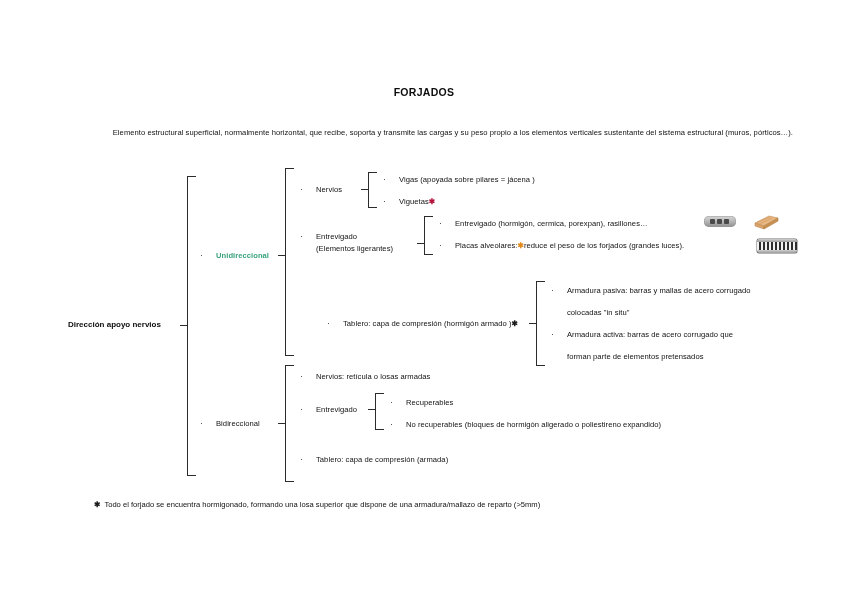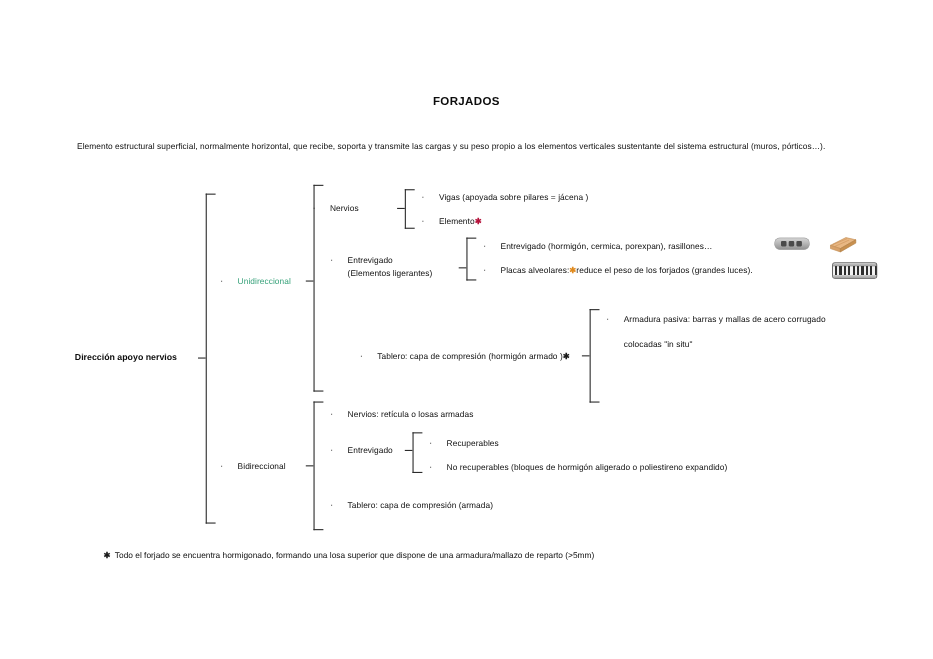--- a/index.html
+++ b/index.html
@@ -37,20 +37,21 @@
   .intro {
     position: absolute;
     left: 58px;
     top: 120px;
     width: 735px;
     font-size: 7.6px;
     line-height: 26px;
     color: #111111;
     text-indent: 12px;
     letter-spacing: 0.05px;
+    text-align: right;
   }
 
   
   .root-label {
     position: absolute;
     left: 68px;
     top: 320px;
     font-size: 8px;
     font-weight: bold;
     color: #0d0d0d;
@@ -83,21 +84,21 @@
   .node .bullet {
     display: inline-block;
     width: 16px;
     color: #3a3a3a;
     font-size: 9px;
     vertical-align: baseline;
   }
   .node .txt { display: inline-block; vertical-align: baseline; }
   .node .line2 { display: block; padding-left: 16px; margin-top: 13px; }
 
-  .green { color: #3aa37c; font-weight: normal; text-align: right; }
+  .green { color: #3aa37c; font-weight: bold; text-align: right; }
   .ast-red { color: #b5123b; font-weight: bold; }
   .ast-orange { color: #e08a1e; font-weight: bold; }
   .ast-dark { color: #1a1a1a; font-weight: bold; }
 
   
   .footnote {
     position: absolute;
     left: 62px;
     top: 500px;
     font-size: 7.6px;
@@ -165,31 +166,31 @@
   <div class="dash" style="left:180px; top:325px; width:7px;"></div>
 
   <div class="bracket" style="left:187px; top:176px; width:9px; height:300px;"></div>
 
   <div class="node" style="left:200px; top:250px;">
     <span class="bullet">·</span><span class="txt green">Unidireccional</span>
   </div>
   <div class="dash" style="left:278px; top:255px; width:7px;"></div>
   <div class="bracket" style="left:285px; top:168px; width:9px; height:188px;"></div>
 
-  <div class="node" style="left:284px; top:184px;">
+  <div class="node" style="left:300px; top:184px;">
     <span class="bullet">·</span><span class="txt">Nervios</span>
   </div>
   <div class="dash" style="left:361px; top:189px; width:7px;"></div>
   <div class="bracket" style="left:368px; top:172px; width:9px; height:36px;"></div>
 
   <div class="node" style="left:383px; top:174px;">
     <span class="bullet">·</span><span class="txt">Vigas (apoyada sobre pilares = jácena )</span>
   </div>
   <div class="node" style="left:383px; top:196px;">
-    <span class="bullet">·</span><span class="txt">Elemento</span><span class="ast-red">✱</span>
+    <span class="bullet">·</span><span class="txt">Viguetas</span><span class="ast-red">✱</span>
   </div>
 
   <div class="node" style="left:300px; top:231px;">
     <span class="bullet">·</span><span class="txt">Entrevigado</span>
     <span class="line2" style="margin-top:3px;">(Elementos ligerantes)</span>
   </div>
   <div class="dash" style="left:417px; top:243px; width:7px;"></div>
   <div class="bracket" style="left:424px; top:216px; width:9px; height:39px;"></div>
 
   <div class="node" style="left:439px; top:218px;">
@@ -226,20 +227,24 @@
     <span class="bullet">·</span><span class="txt">Tablero: capa de compresión (hormigón armado )</span><span class="ast-dark">✱</span>
   </div>
   <div class="dash" style="left:529px; top:323px; width:7px;"></div>
   <div class="bracket" style="left:536px; top:281px; width:9px; height:85px;"></div>
 
   <div class="node wrap" style="left:551px; top:285px; width:260px;">
     <span class="bullet">·</span><span class="txt">Armadura pasiva: barras y mallas de acero corrugado</span>
     <span class="line2">colocadas "in situ"</span>
   </div>
 
+  <div class="node wrap" style="left:551px; top:329px; width:260px;">
+    <span class="bullet">·</span><span class="txt">Armadura activa: barras de acero corrugado que</span>
+    <span class="line2">forman parte de elementos pretensados</span>
+  </div>
 
   <div class="node" style="left:200px; top:418px;">
     <span class="bullet">·</span><span class="txt bold">Bidireccional</span>
   </div>
   <div class="dash" style="left:278px; top:423px; width:7px;"></div>
   <div class="bracket" style="left:285px; top:365px; width:9px; height:117px;"></div>
 
   <div class="node" style="left:300px; top:371px;">
     <span class="bullet">·</span><span class="txt">Nervios: retícula o losas armadas</span>
   </div>

